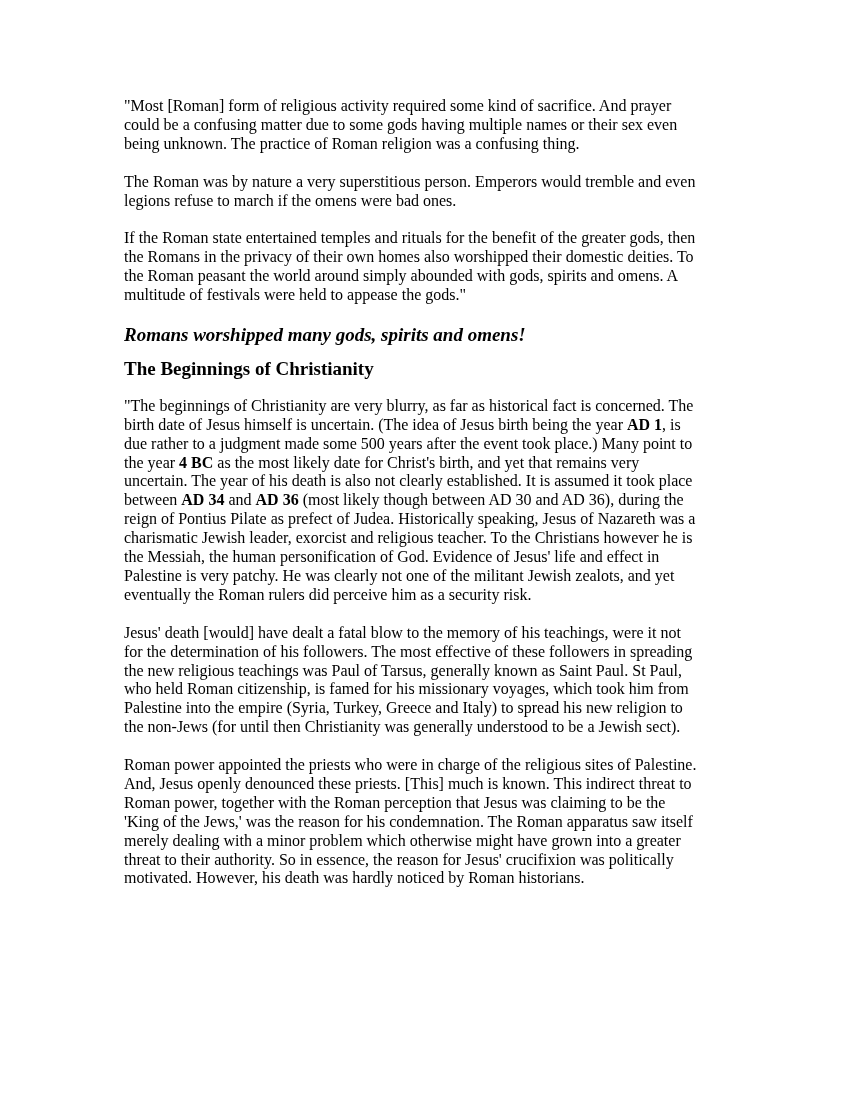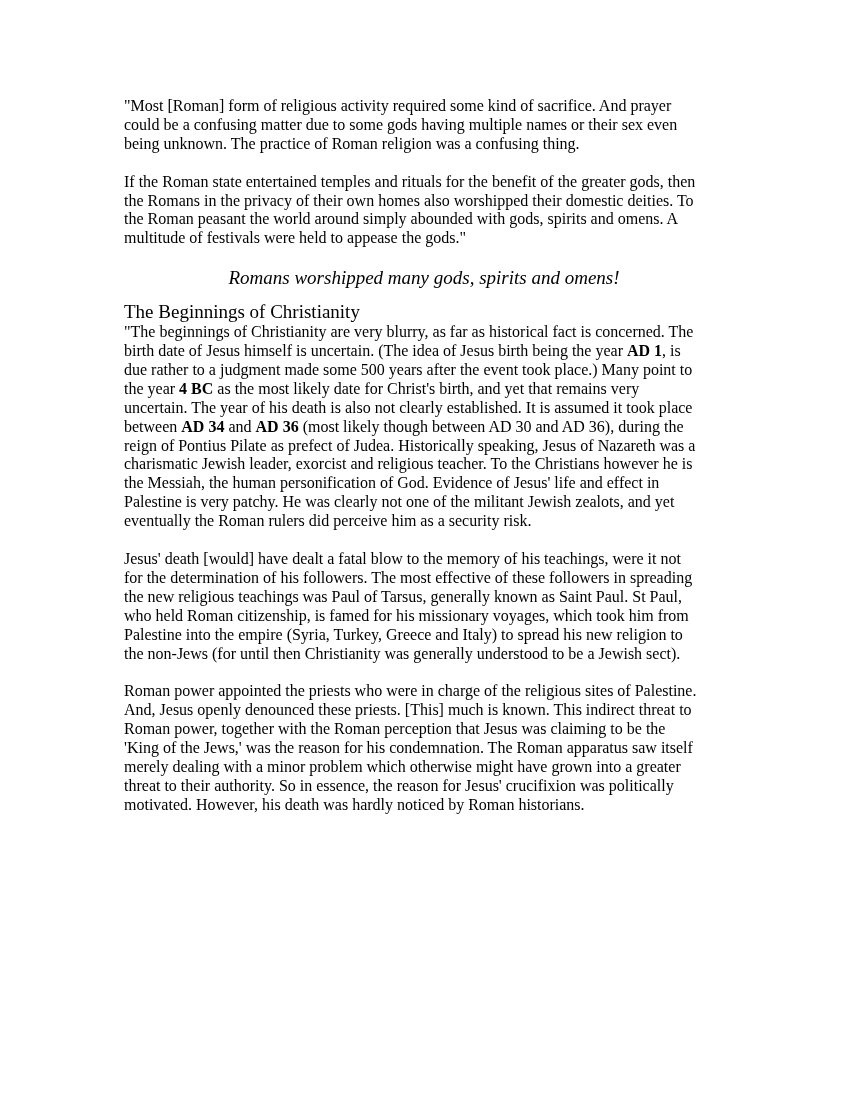--- a/index.html
+++ b/index.html
@@ -9,41 +9,43 @@
       background: #ffffff; color: #000000;
       font-family: "Liberation Serif", "DejaVu Serif", serif;
     }
     .content {
       position: absolute; left: 124px; top: 97px; width: 600px;
       font-size: 16px; line-height: 18.9px;
     }
     .para { margin: 0 0 18.9px 0; white-space: pre-line; }
     .para b { font-weight: bold; margin-top: 27px; }
     .callout {
-      text-align: center; font-weight: normal; font-style: italic;
+      text-align: left; font-weight: bold; font-style: italic;
       font-size: 19px; line-height: 22px; margin: 1px 0 12px 0;
     }
     .heading {
-      font-weight: normal; font-size: 19px; line-height: 22px;
-      margin: 0 0 0 0;
+      font-weight: bold; font-size: 19px; line-height: 22px;
+      margin: 0 0 17px 0;
     }
     .footer {
       position: absolute; left: 124px; top: 1015px; width: 600px;
       font-style: italic; font-size: 13px; line-height: 16px;
       display: flex; justify-content: space-between;
     }
   </style>
 </head>
 <body>
 
 <div class="page">
   <div class="content">
     <p class="para">"Most [Roman] form of religious activity required some kind of sacrifice. And prayer
 could be a confusing matter due to some gods having multiple names or their sex even
 being unknown. The practice of Roman religion was a confusing thing.</p>
+    <p class="para">The Roman was by nature a very superstitious person. Emperors would tremble and even
+legions refuse to march if the omens were bad ones.</p>
     <p class="para">If the Roman state entertained temples and rituals for the benefit of the greater gods, then
 the Romans in the privacy of their own homes also worshipped their domestic deities.  To
 the Roman peasant the world around simply abounded with gods, spirits and omens. A
 multitude of festivals were held to appease the gods."</p>
 
     <div class="callout">Romans worshipped many gods, spirits and omens!</div>
 
     <div class="heading">The Beginnings of Christianity</div>
 
     <p class="para"><span>"The beginnings of Christianity are very blurry, as far as historical fact is concerned. The

